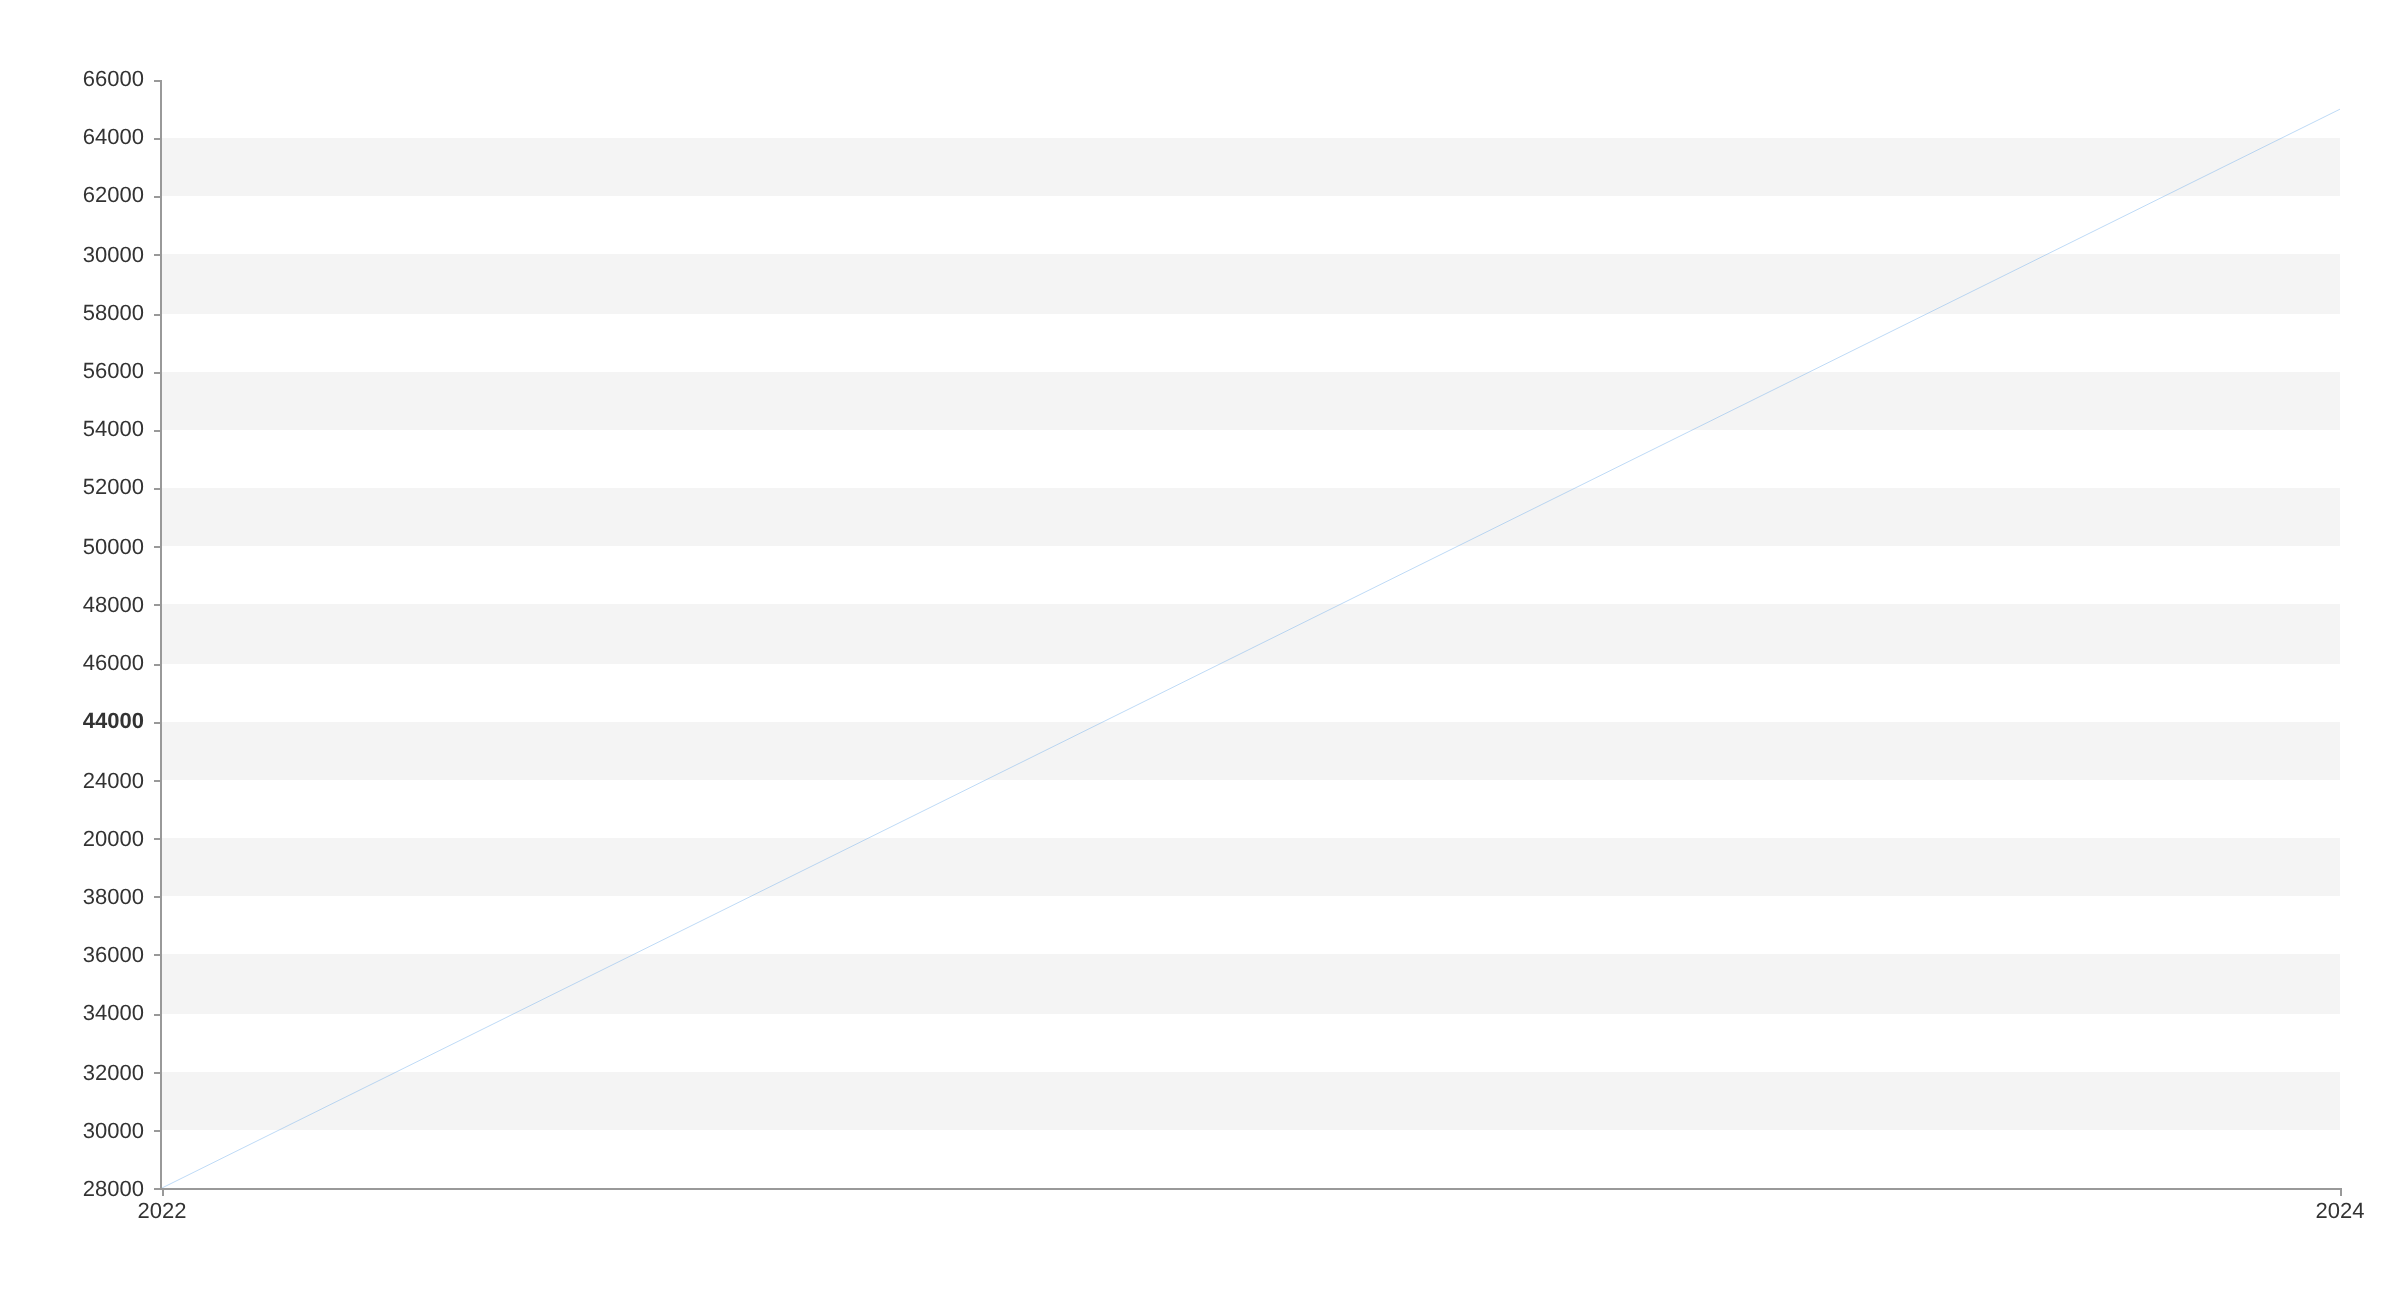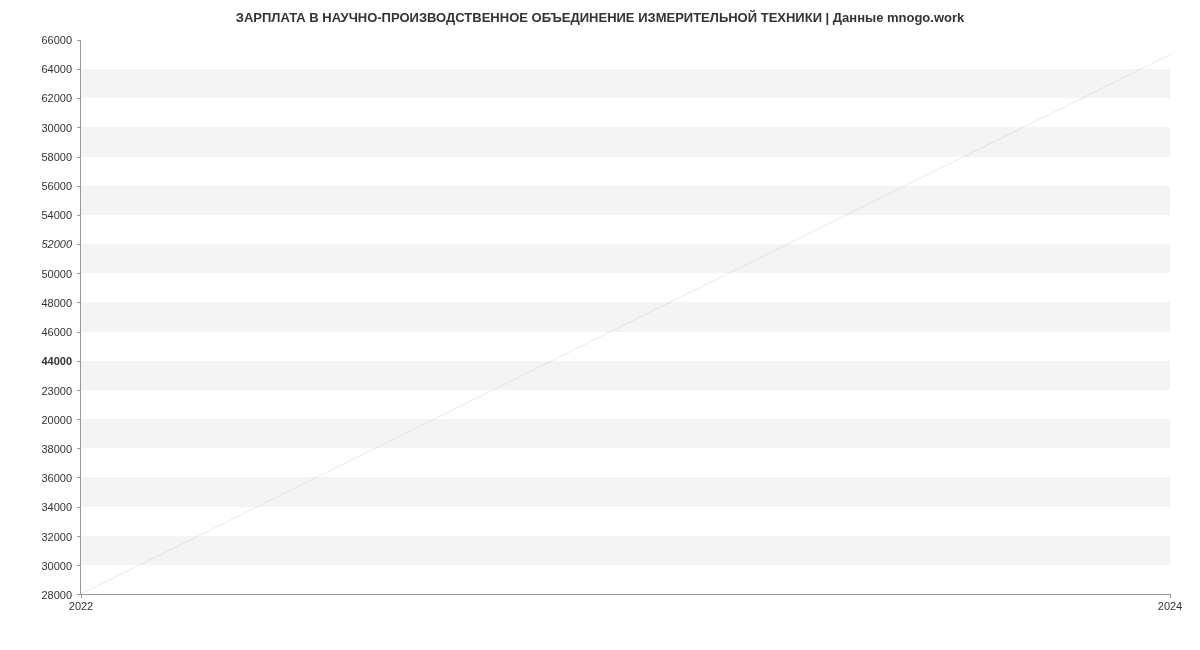--- a/index.html
+++ b/index.html
@@ -12,35 +12,34 @@
     .y-tick-mark { position: absolute; left: -4px; width: 4px; height: 1px; background: #999; }
     .x-tick-label { position: absolute; bottom: -18px; font-size: 11px; color: #333; transform: translateX(-50%); text-align: right; }
     .x-tick-mark { position: absolute; bottom: -4px; width: 1px; height: 4px; background: #999; }
     .line { position: absolute; top: 0; left: 0; width: 100%; height: 100%; overflow: visible; }
     .y-axis-labels { position: absolute; top: 40px; left: 0; width: 76px; bottom: 55px; }
   </style>
 </head>
 <body>
 
 <div class="chart-container">
-  <div class="title">ЗАРПЛАТА В  НАУЧНО-ПРОИЗВОДСТВЕННОЕ ОБЪЕДИНЕНИЕ ИЗМЕРИТЕЛЬНОЙ ТЕХНИКИ | Данные mnogo.work</div>
   <div class="y-axis-labels">
       <div class="y-tick-label" style="top: 100%;">28000</div>
       <div class="y-tick-label" style="top: 94.7368%;">30000</div>
       <div class="y-tick-label" style="top: 89.4737%;">32000</div>
       <div class="y-tick-label" style="top: 84.2105%;">34000</div>
       <div class="y-tick-label" style="top: 78.9474%;">36000</div>
       <div class="y-tick-label" style="top: 73.6842%;">38000</div>
       <div class="y-tick-label" style="top: 68.4211%;">20000</div>
-      <div class="y-tick-label" style="top: 63.1579%;">23000</div>
+      <div class="y-tick-label" style="top: 63.1579%;">24000</div>
       <div class="y-tick-label" style="top: 57.8947%; font-weight: bold;">44000</div>
       <div class="y-tick-label" style="top: 52.6316%;">46000</div>
       <div class="y-tick-label" style="top: 47.3684%;">48000</div>
       <div class="y-tick-label" style="top: 42.1053%;">50000</div>
-      <div class="y-tick-label" style="top: 36.8421%; font-style: italic;">52000</div>
+      <div class="y-tick-label" style="top: 36.8421%;">52000</div>
       <div class="y-tick-label" style="top: 31.5789%;">54000</div>
       <div class="y-tick-label" style="top: 26.3158%;">56000</div>
       <div class="y-tick-label" style="top: 21.0526%;">58000</div>
       <div class="y-tick-label" style="top: 15.7895%;">30000</div>
       <div class="y-tick-label" style="top: 10.5263%;">62000</div>
       <div class="y-tick-label" style="top: 5.26316%;">64000</div>
       <div class="y-tick-label" style="top: 0%;">66000</div>
     </div>
   <div class="plot-area">
       <div class="band" style="top: 5.26316%; height: 5.26316%;"></div>

